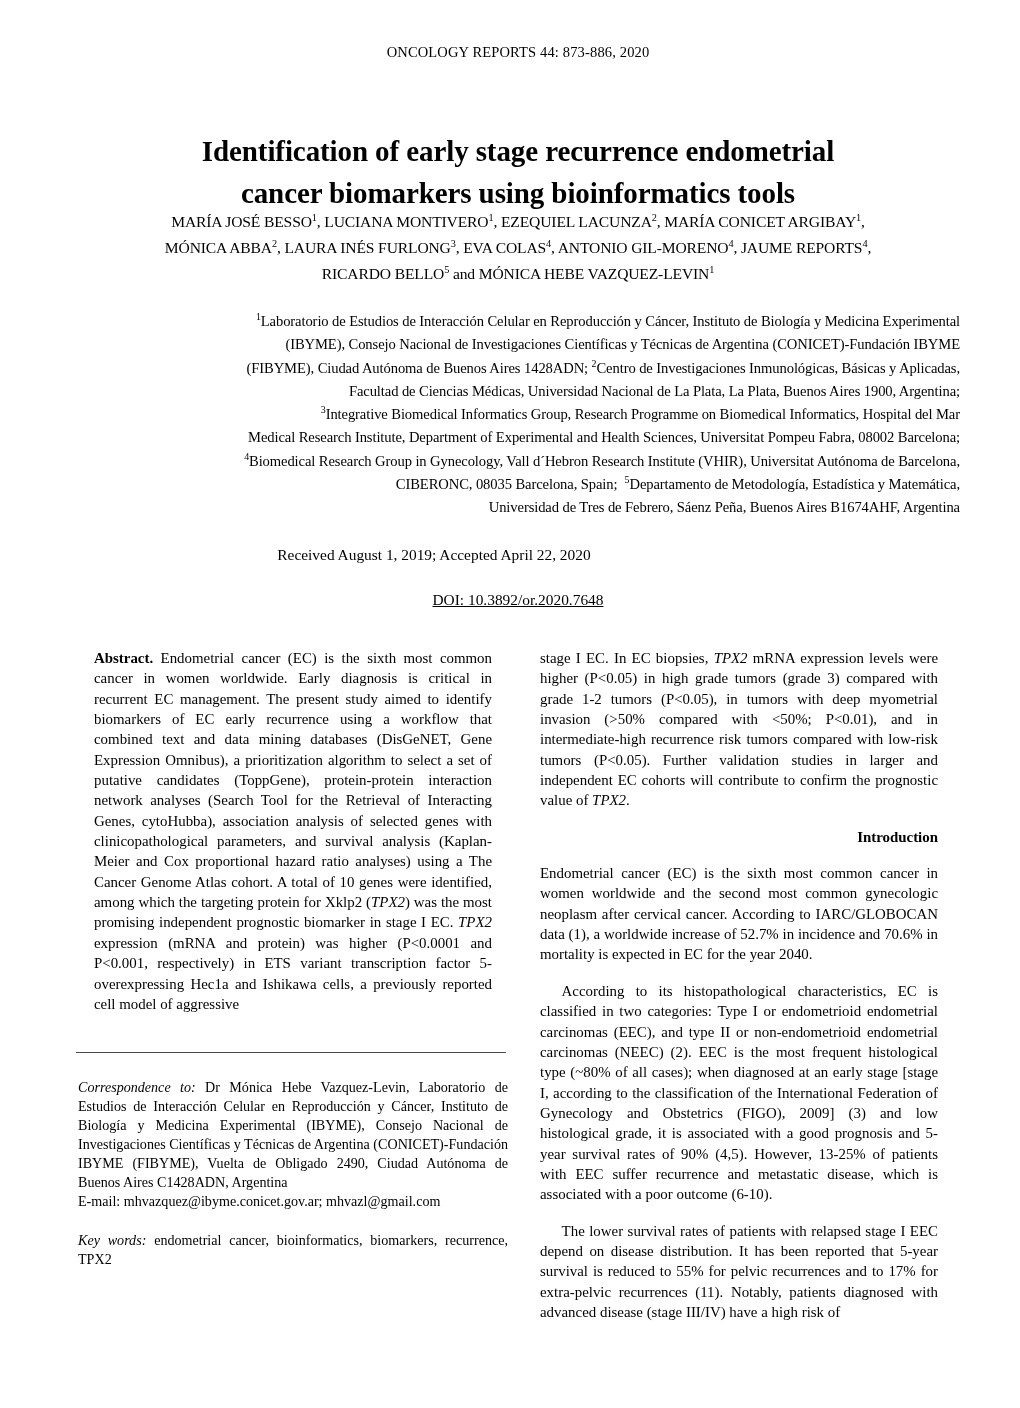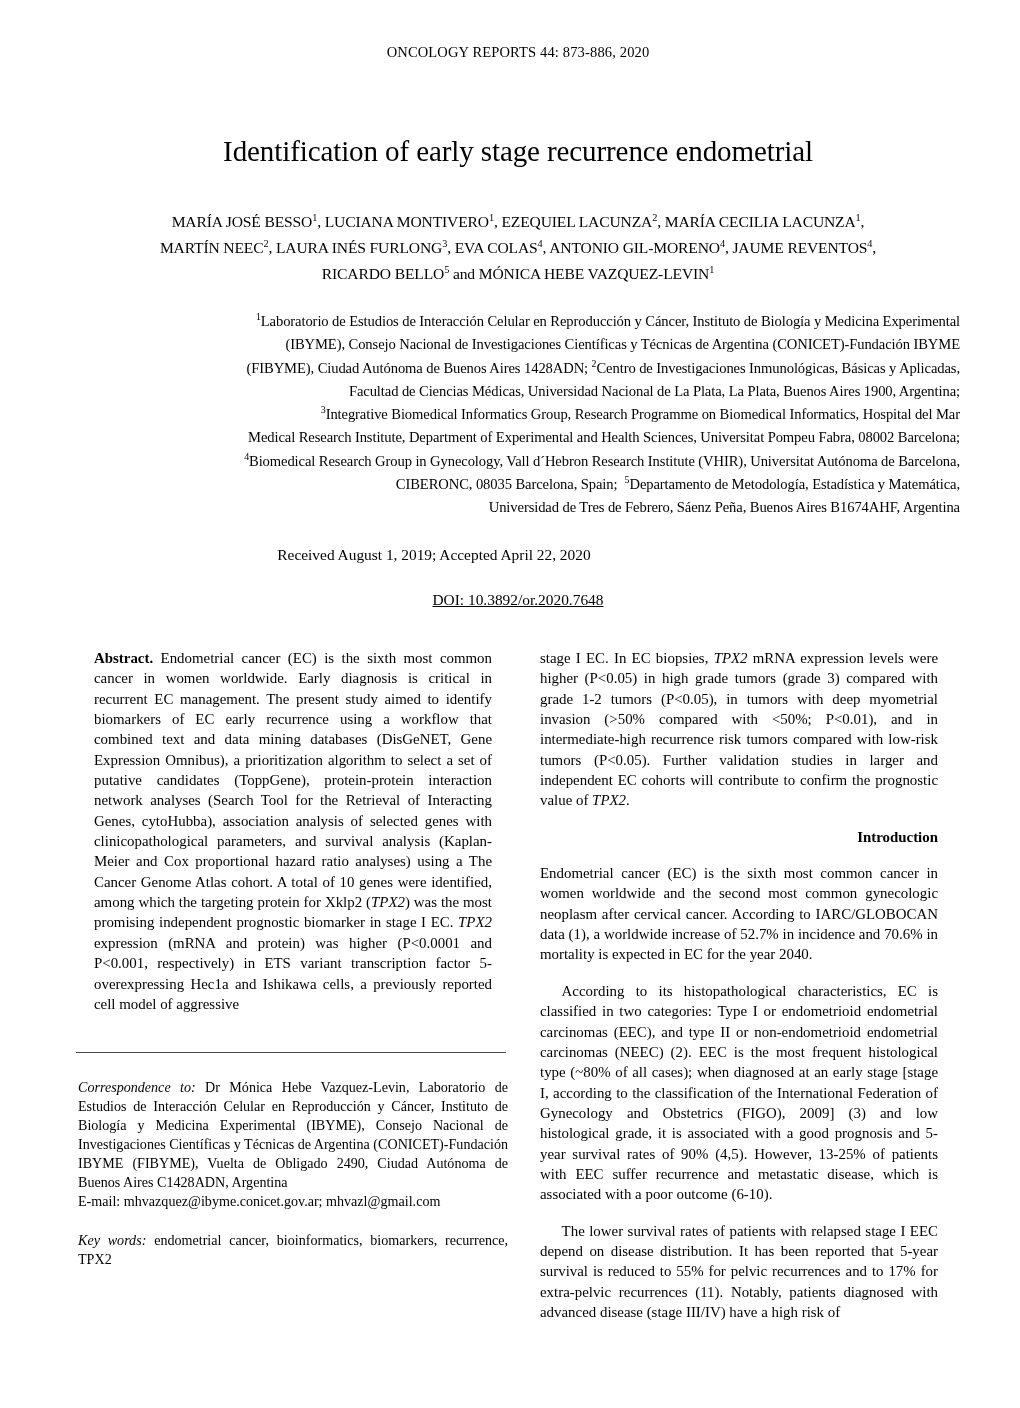--- a/index.html
+++ b/index.html
@@ -33,21 +33,21 @@
     letter-spacing: 0.15px;
   }
 
   
   .title {
     position: absolute;
     left: 110px; top: 112px;
     width: 800px;
     text-align: center;
     font-size: 29px;
-    font-weight: normal;
+    font-weight: bold;
     line-height: 1.42;
     letter-spacing: -0.1px;
   }
 
   
   .authors {
     position: absolute;
     left: 70px; top: 209px;
     width: 880px;
     text-align: center;
@@ -140,35 +140,36 @@
 </style>
 </head>
 <body>
 
 <div class="page">
 
   <div class="journal-line">ONCOLOGY REPORTS  44:  873-886,  2020</div>
 
   <h1 class="title">
     <span>Identification of early stage recurrence endometrial</span><br>
+    <span>cancer biomarkers using bioinformatics tools</span>
   </h1>
 
   <div class="authors">
     <span>
       <span>MARÍA JOSÉ BESSO</span><sup>1</sup>,
       <span>LUCIANA MONTIVERO</span><sup>1</sup>,
       <span>EZEQUIEL LACUNZA</span><sup>2</sup>,
-      <span>MARÍA CECILIA LACUNZA</span><sup>1</sup>,
+      <span>MARÍA CONICET ARGIBAY</span><sup>1</sup>,
     </span><br>
     <span>
-      <span>MARTÍN NEEC</span><sup>2</sup>,
+      <span>MÓNICA ABBA</span><sup>2</sup>,
       <span>LAURA INÉS FURLONG</span><sup>3</sup>,
       <span>EVA COLAS</span><sup>4</sup>,
       <span>ANTONIO GIL-MORENO</span><sup>4</sup>,
-      <span>JAUME REVENTOS</span><sup>4</sup>,
+      <span>JAUME REPORTS</span><sup>4</sup>,
     </span><br>
     <span>
       <span>RICARDO BELLO</span><sup>5</sup>
       <span class="conj">and</span>
       <span>MÓNICA HEBE VAZQUEZ-LEVIN</span><sup>1</sup>
     </span>
   </div>
 
   <div class="affiliations">
     <span class="aff-line"><sup>1</sup>Laboratorio de Estudios de Interacción Celular en Reproducción y Cáncer, Instituto de Biología y Medicina Experimental</span>

